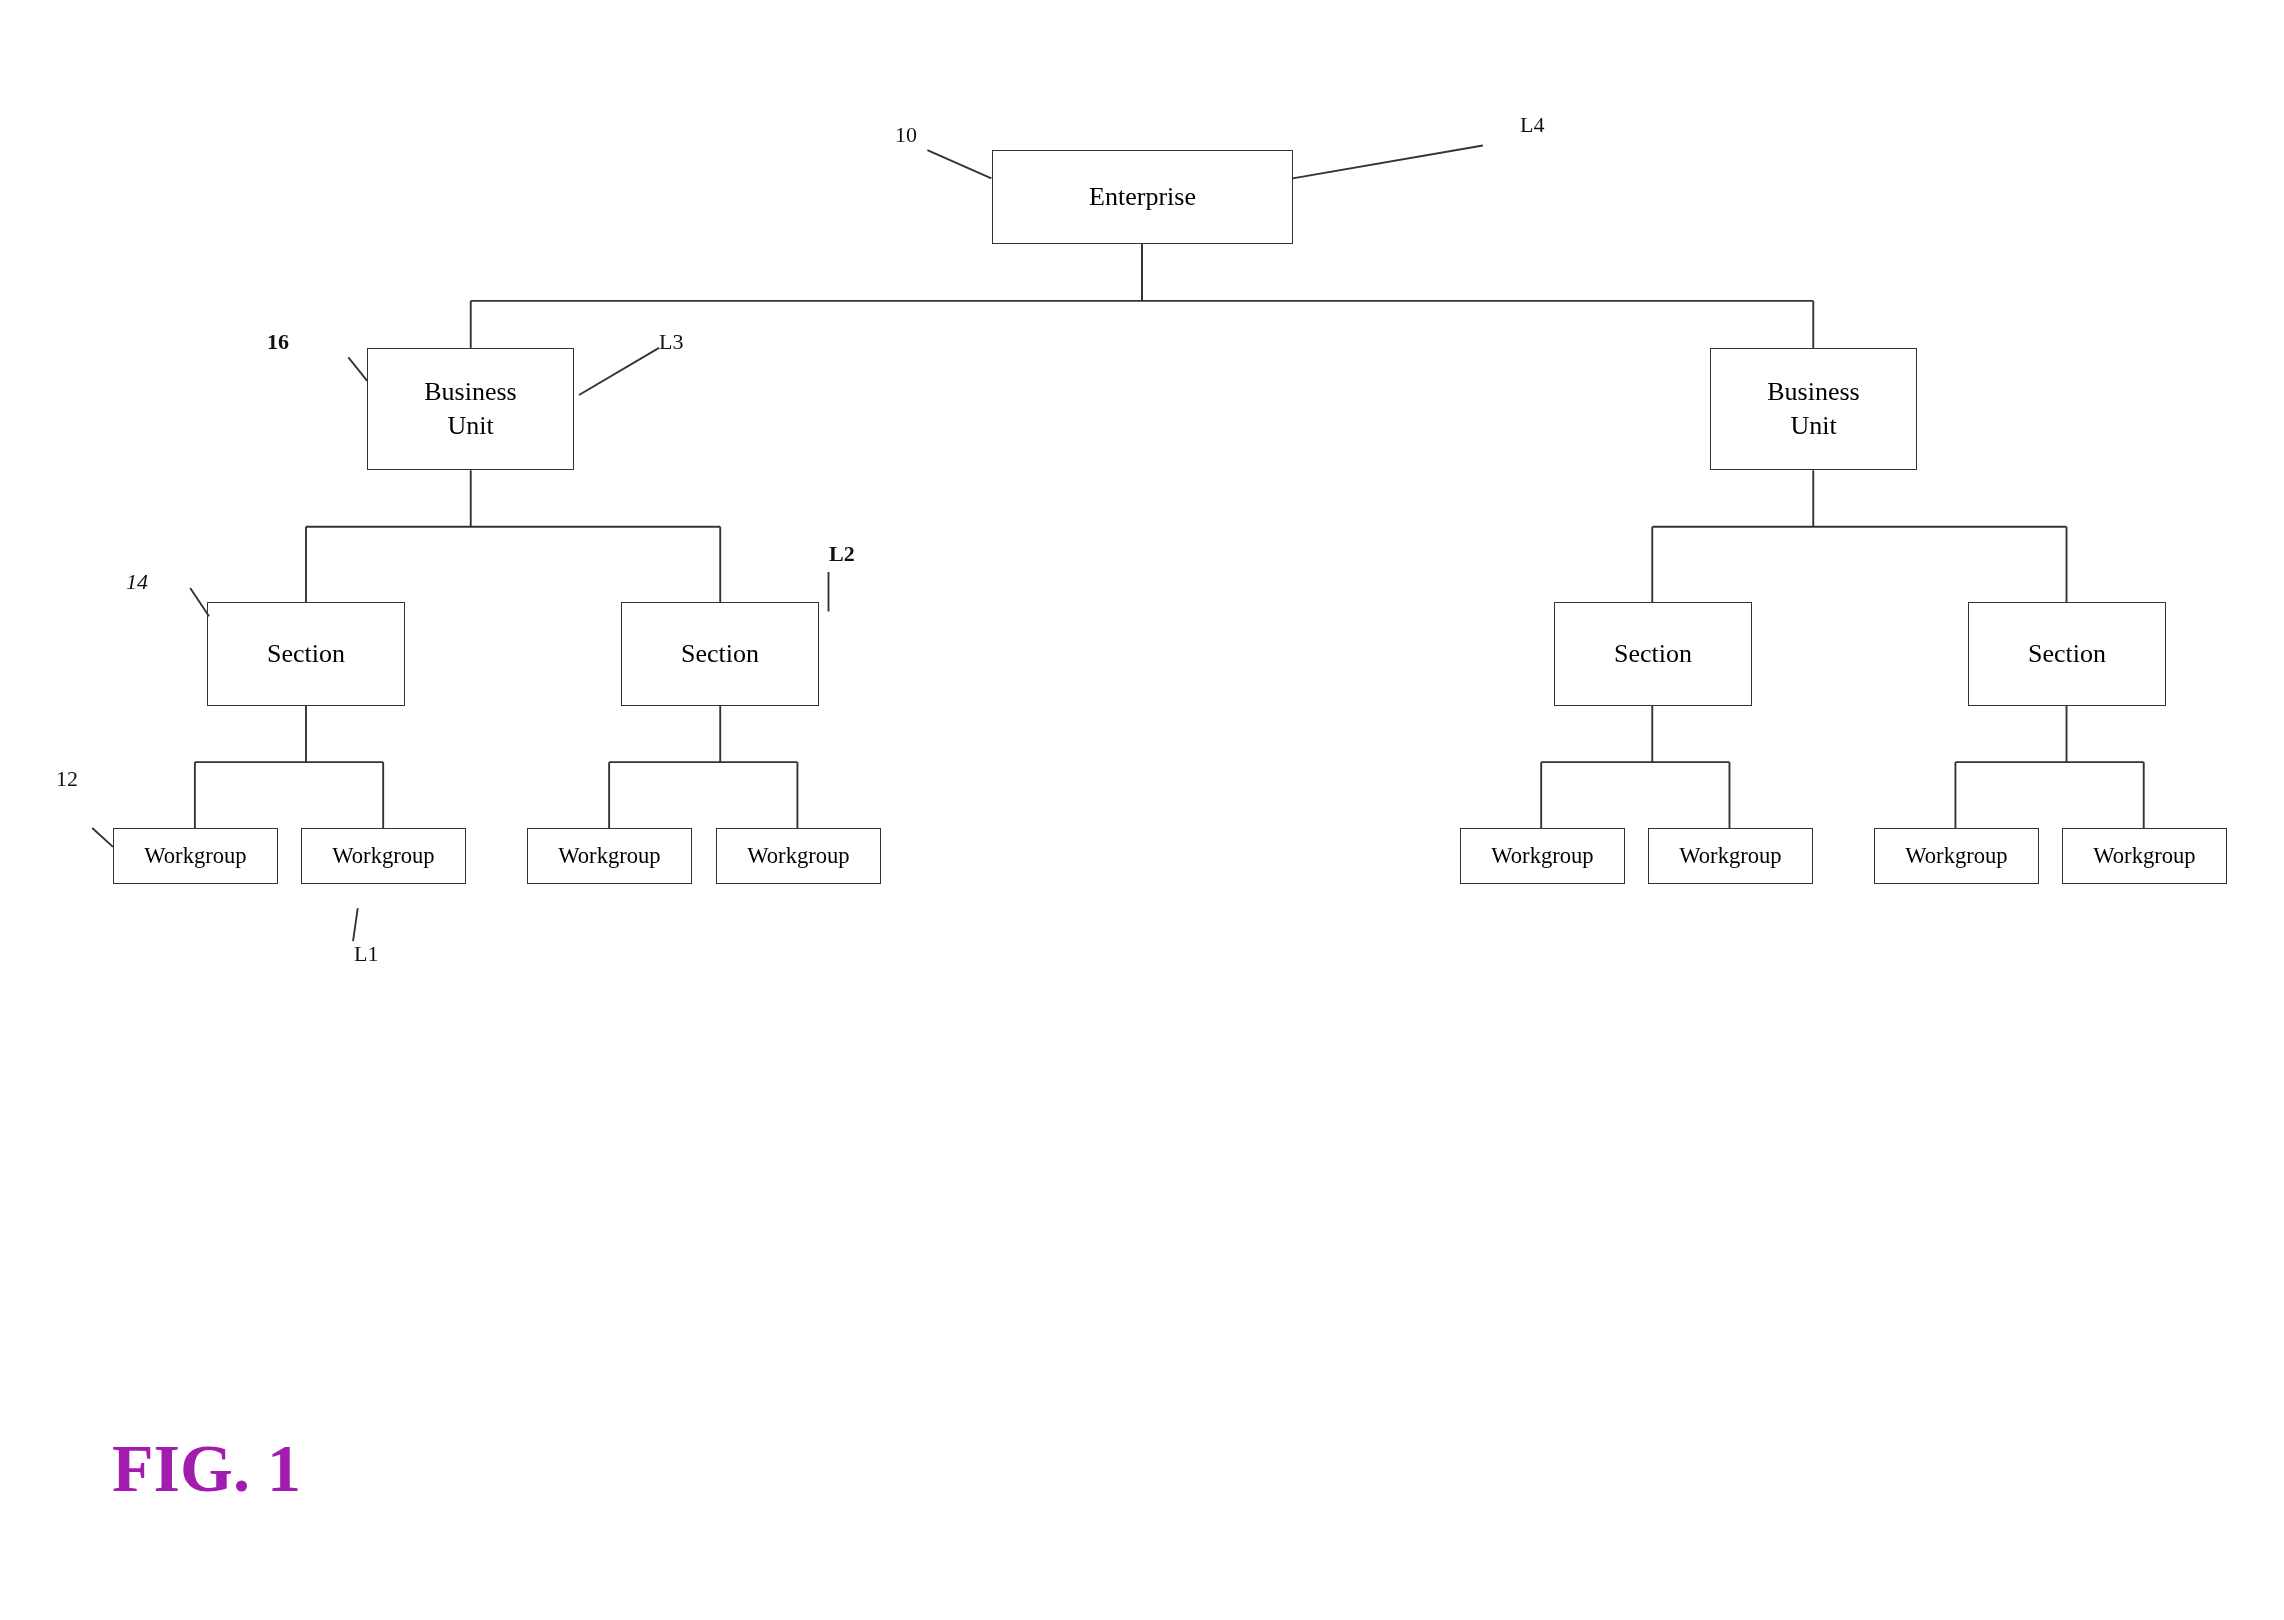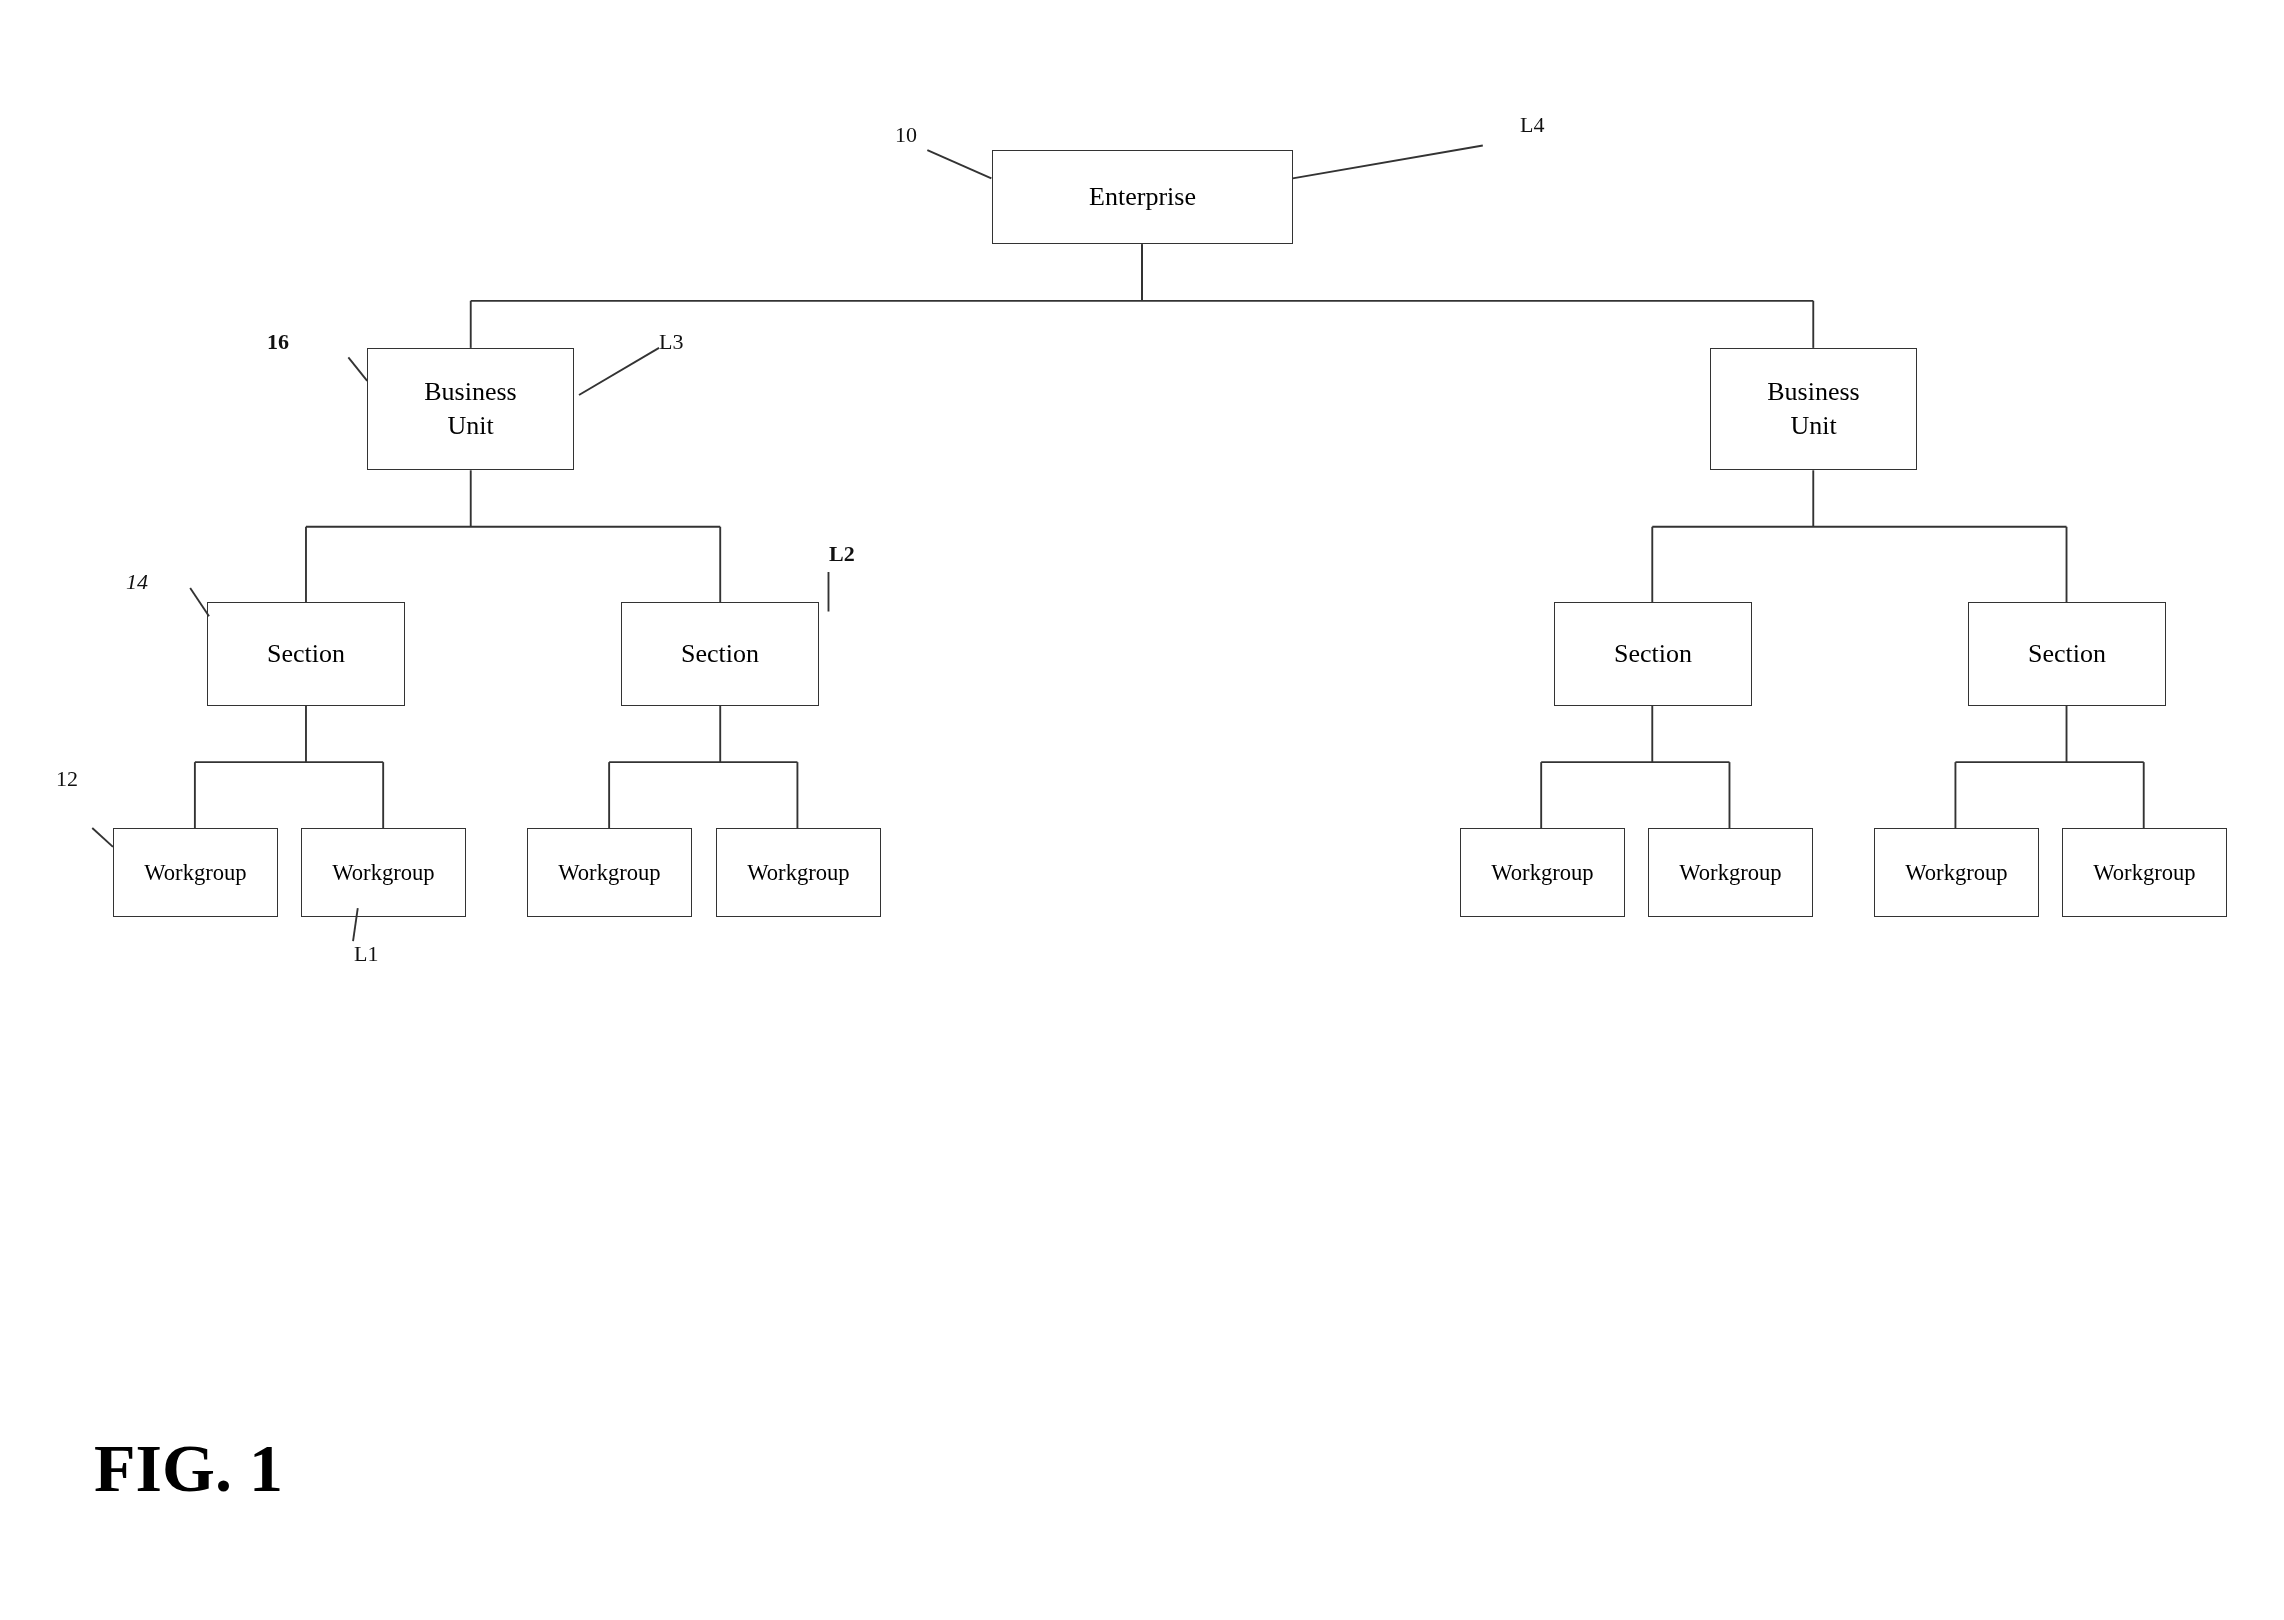--- a/index.html
+++ b/index.html
@@ -67,21 +67,21 @@
       top: 546px;
     }
     .node-sec-rr {
       width: 198px;
       height: 104px;
       left: 1968px;
       top: 546px;
     }
     .node-wg {
       width: 165px;
-      height: 89px;
+      height: 56px;
       font-size: 22.6px;
     }
     .node-wg-ll1 { left: 113px; top: 772px; }
     .node-wg-ll2 { left: 301px; top: 772px; }
     .node-wg-lr1 { left: 527px; top: 772px; }
     .node-wg-lr2 { left: 716px; top: 772px; }
     .node-wg-rl1 { left: 1460px; top: 772px; }
     .node-wg-rl2 { left: 1648px; top: 772px; }
     .node-wg-rr1 { left: 1874px; top: 772px; }
     .node-wg-rr2 { left: 2062px; top: 772px; }
@@ -104,24 +104,24 @@
       position: absolute;
       font-size: 22px;
       font-weight: normal;
       color: #111;
     }
 
     
     .fig-caption {
       position: absolute;
       bottom: 113px;
-      left: 94px;
+      left: 112px;
       font-size: 68px;
       font-weight: bold;
-      color: #000000;
+      color: #a21caf;
     }
   </style>
 </head>
 <body>
 
 <div class="diagram-container">
   <svg class="lines" viewBox="0 0 2426 1300" width="2284" height="1224">
 
     <line x1="1213" y1="200" x2="1213" y2="260"></line>
 

